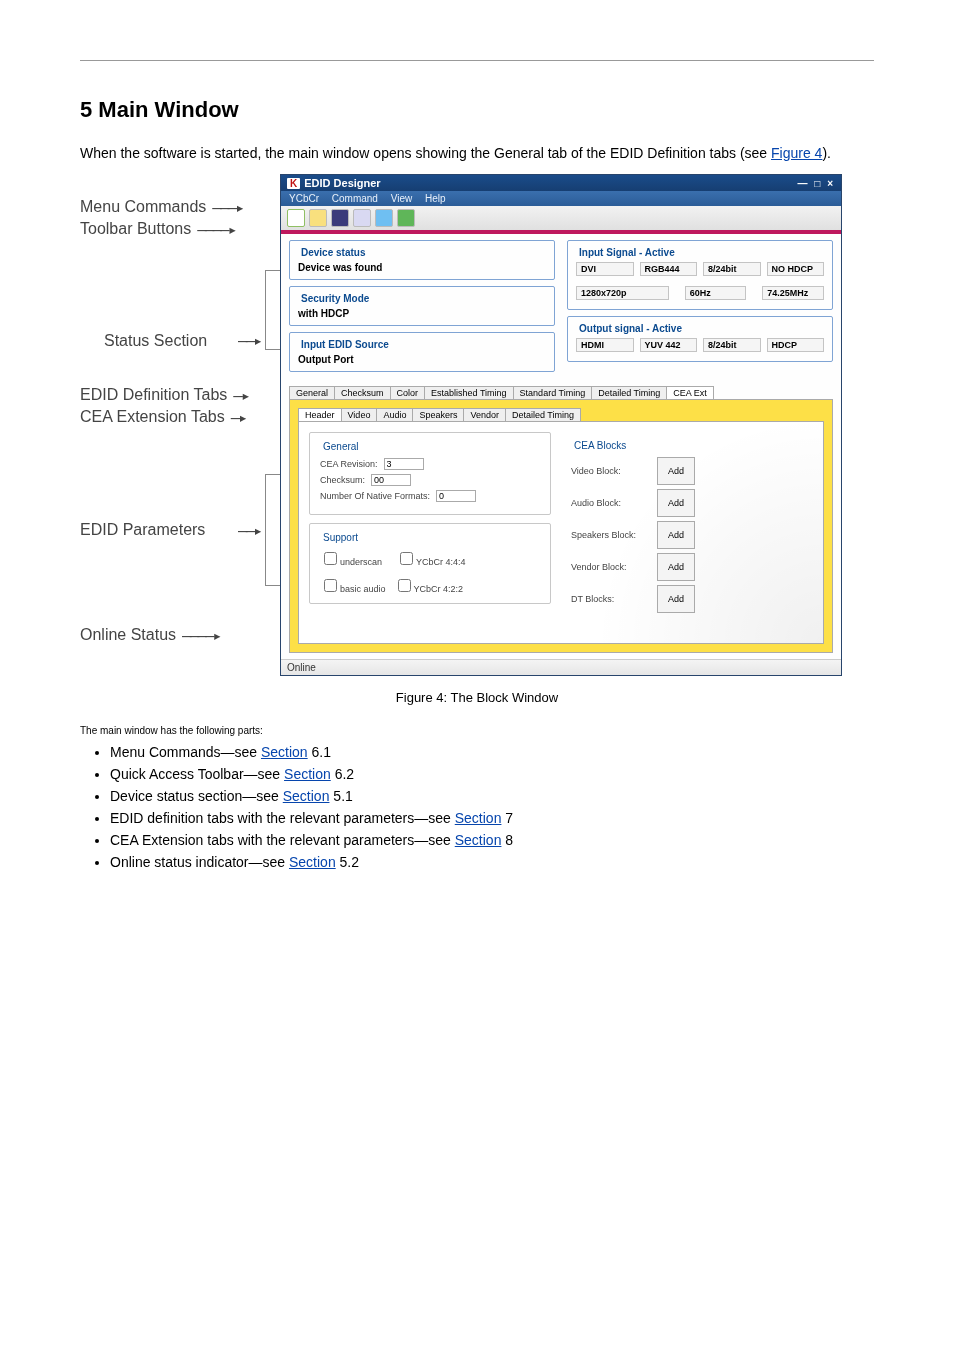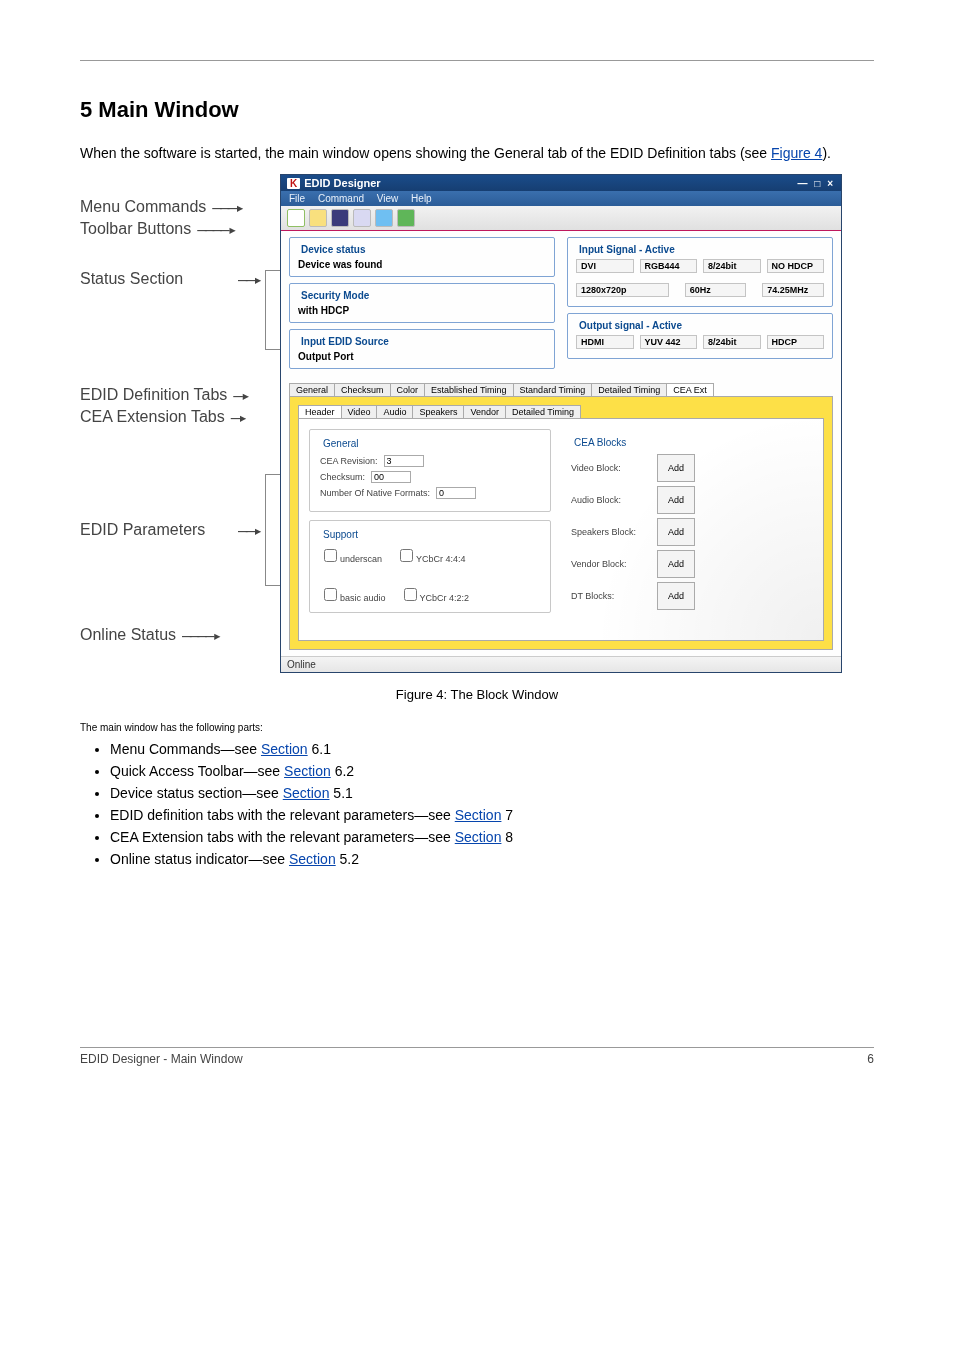--- a/index.html
+++ b/index.html
@@ -24,21 +24,21 @@
   .menubar{background:linear-gradient(#3a6fae,#2b5c97);color:#e8f0fa;padding:2px 8px;font-size:10px;}
   .menubar span{margin-right:10px;}
   .toolbar{background:linear-gradient(#f2f2f2,#e0e0e0);padding:3px 6px;display:flex;gap:4px;}
   .tbtn{width:16px;height:16px;border:1px solid #bbb;border-radius:2px;background:#fdfdfd;display:inline-block;}
   .tbtn.new{background:#fff;border-color:#8fbf63;}
   .tbtn.open{background:#f9e07e;}
   .tbtn.save{background:#3b3b7b;}
   .tbtn.dev{background:#d9d9f2;}
   .tbtn.write{background:#6fbff2;}
   .tbtn.read{background:#5fb659;}
-  .client{background:#fefefe;padding:6px 8px;border-top:1px solid #be185d;}
+  .client{background:#fefefe;padding:6px 8px;border-top:4px solid #be185d;}
   .status-row{display:flex;gap:12px;}
   .grp{border:1px solid #7fa4d4;border-radius:2px;padding:6px 8px;margin-bottom:6px;}
   .grp-title{color:#0b4a8f;font-size:10px;font-weight:bold;margin:-12px 0 4px 0;background:#fefefe;display:inline-block;padding:0 3px;}
   .col-l{flex:1;}
   .col-r{flex:1;}
   .bold10{font-weight:bold;font-size:10px;}
   .sigline{display:flex;gap:6px;margin-bottom:3px;}
   .sigcell{border:1px solid #c4c4c4;background:#f5f5f5;padding:1px 4px;font-size:9px;font-weight:bold;flex:1;text-align:left;}
   
   .tabbar{display:flex;margin-top:8px;}
@@ -80,21 +80,21 @@
     <div class="labels-col">
       <div class="label-row menu">
           <span>Menu Commands</span>
           <span class="arrow"> ———▸</span>
         </div>
       <div class="label-row">
           <span>Toolbar Buttons</span>
           <span class="arrow"> ————▸</span>
         </div>
 
-      <div style="display:flex;margin-top:30px;align-items:flex-start;">
+      <div style="display:flex;margin-top:30px;align-items:flex-end;margin-left:24px;">
         <div style="flex:1;"><span>Status Section</span></div>
         <div class="arrow">——▸</div>
         <div class="bracket" style="height:78px;margin-left:4px;"></div>
       </div>
 
       <div class="label-row" style="margin-top:34px;">
           <span>EDID Definition Tabs</span>
           <span class="arrow"> —▸</span>
         </div>
       <div class="label-row">
@@ -115,21 +115,21 @@
     </div>
 
     <div class="app-col">
       <div class="win">
         <div class="titlebar">
           <span class="kicon">K</span>
           <span>EDID Designer</span>
           <span class="winicons">— □ ×</span>
         </div>
         <div class="menubar">
-          <span>File</span>
+          <span>YCbCr</span>
           <span>Command</span>
           <span>View</span>
           <span>Help</span>
         </div>
         <div class="toolbar">
           <span class="tbtn new"></span>
           <span class="tbtn open"></span>
           <span class="tbtn save"></span>
           <span class="tbtn dev"></span>
           <span class="tbtn write"></span>
@@ -212,21 +212,21 @@
                       <span>Number Of Native Formats:</span>
                       <input type="text" value="0" style="">
                     </div>
                 </div>
                 <div class="sgrp">
                   <div class="sgrp-title">Support</div>
                   <div style="display:flex;gap:14px;">
                     <label class="cb"><input type="checkbox" style=""><span>underscan</span></label>
                     <label class="cb"><input type="checkbox" style=""><span>YCbCr 4:4:4</span></label>
                   </div>
-                  <div style="display:flex;gap:14px;margin-top:20px;">
+                  <div style="display:flex;gap:8px;margin-top:8px;">
                     <label class="cb"><input type="checkbox" style=""><span>basic audio</span></label>
                     <label class="cb"><input type="checkbox" style=""><span>YCbCr 4:2:2</span></label>
                   </div>
                 </div>
               </div>
               <div class="edid-col">
                 <div class="sgrp" style="border:none;padding-left:0;">
                   <div class="sgrp-title" style="margin-left:0">CEA Blocks</div>
                   <div class="field">
                       <span style="width:80px">Video Block:</span>
@@ -264,17 +264,13 @@
 
   <ul class="parts">
     <li><span>Menu Commands—see </span><a class="lnk" href="#">Section</a><span>&nbsp;6.1</span></li>
     <li><span>Quick Access Toolbar—see </span><a class="lnk" href="#">Section</a><span>&nbsp;6.2</span></li>
     <li><span>Device status section—see </span><a class="lnk" href="#">Section</a><span>&nbsp;5.1</span></li>
     <li><span>EDID definition tabs with the relevant parameters—see </span><a class="lnk" href="#">Section</a><span>&nbsp;7</span></li>
     <li><span>CEA Extension tabs with the relevant parameters—see </span><a class="lnk" href="#">Section</a><span>&nbsp;8</span></li>
     <li><span>Online status indicator—see </span><a class="lnk" href="#">Section</a><span>&nbsp;5.2</span></li>
   </ul>
 
-  <div class="footer">
-    <span>EDID Designer - Main Window</span>
-    <span>6</span>
-  </div>
 </div>
 
 </body></html>

